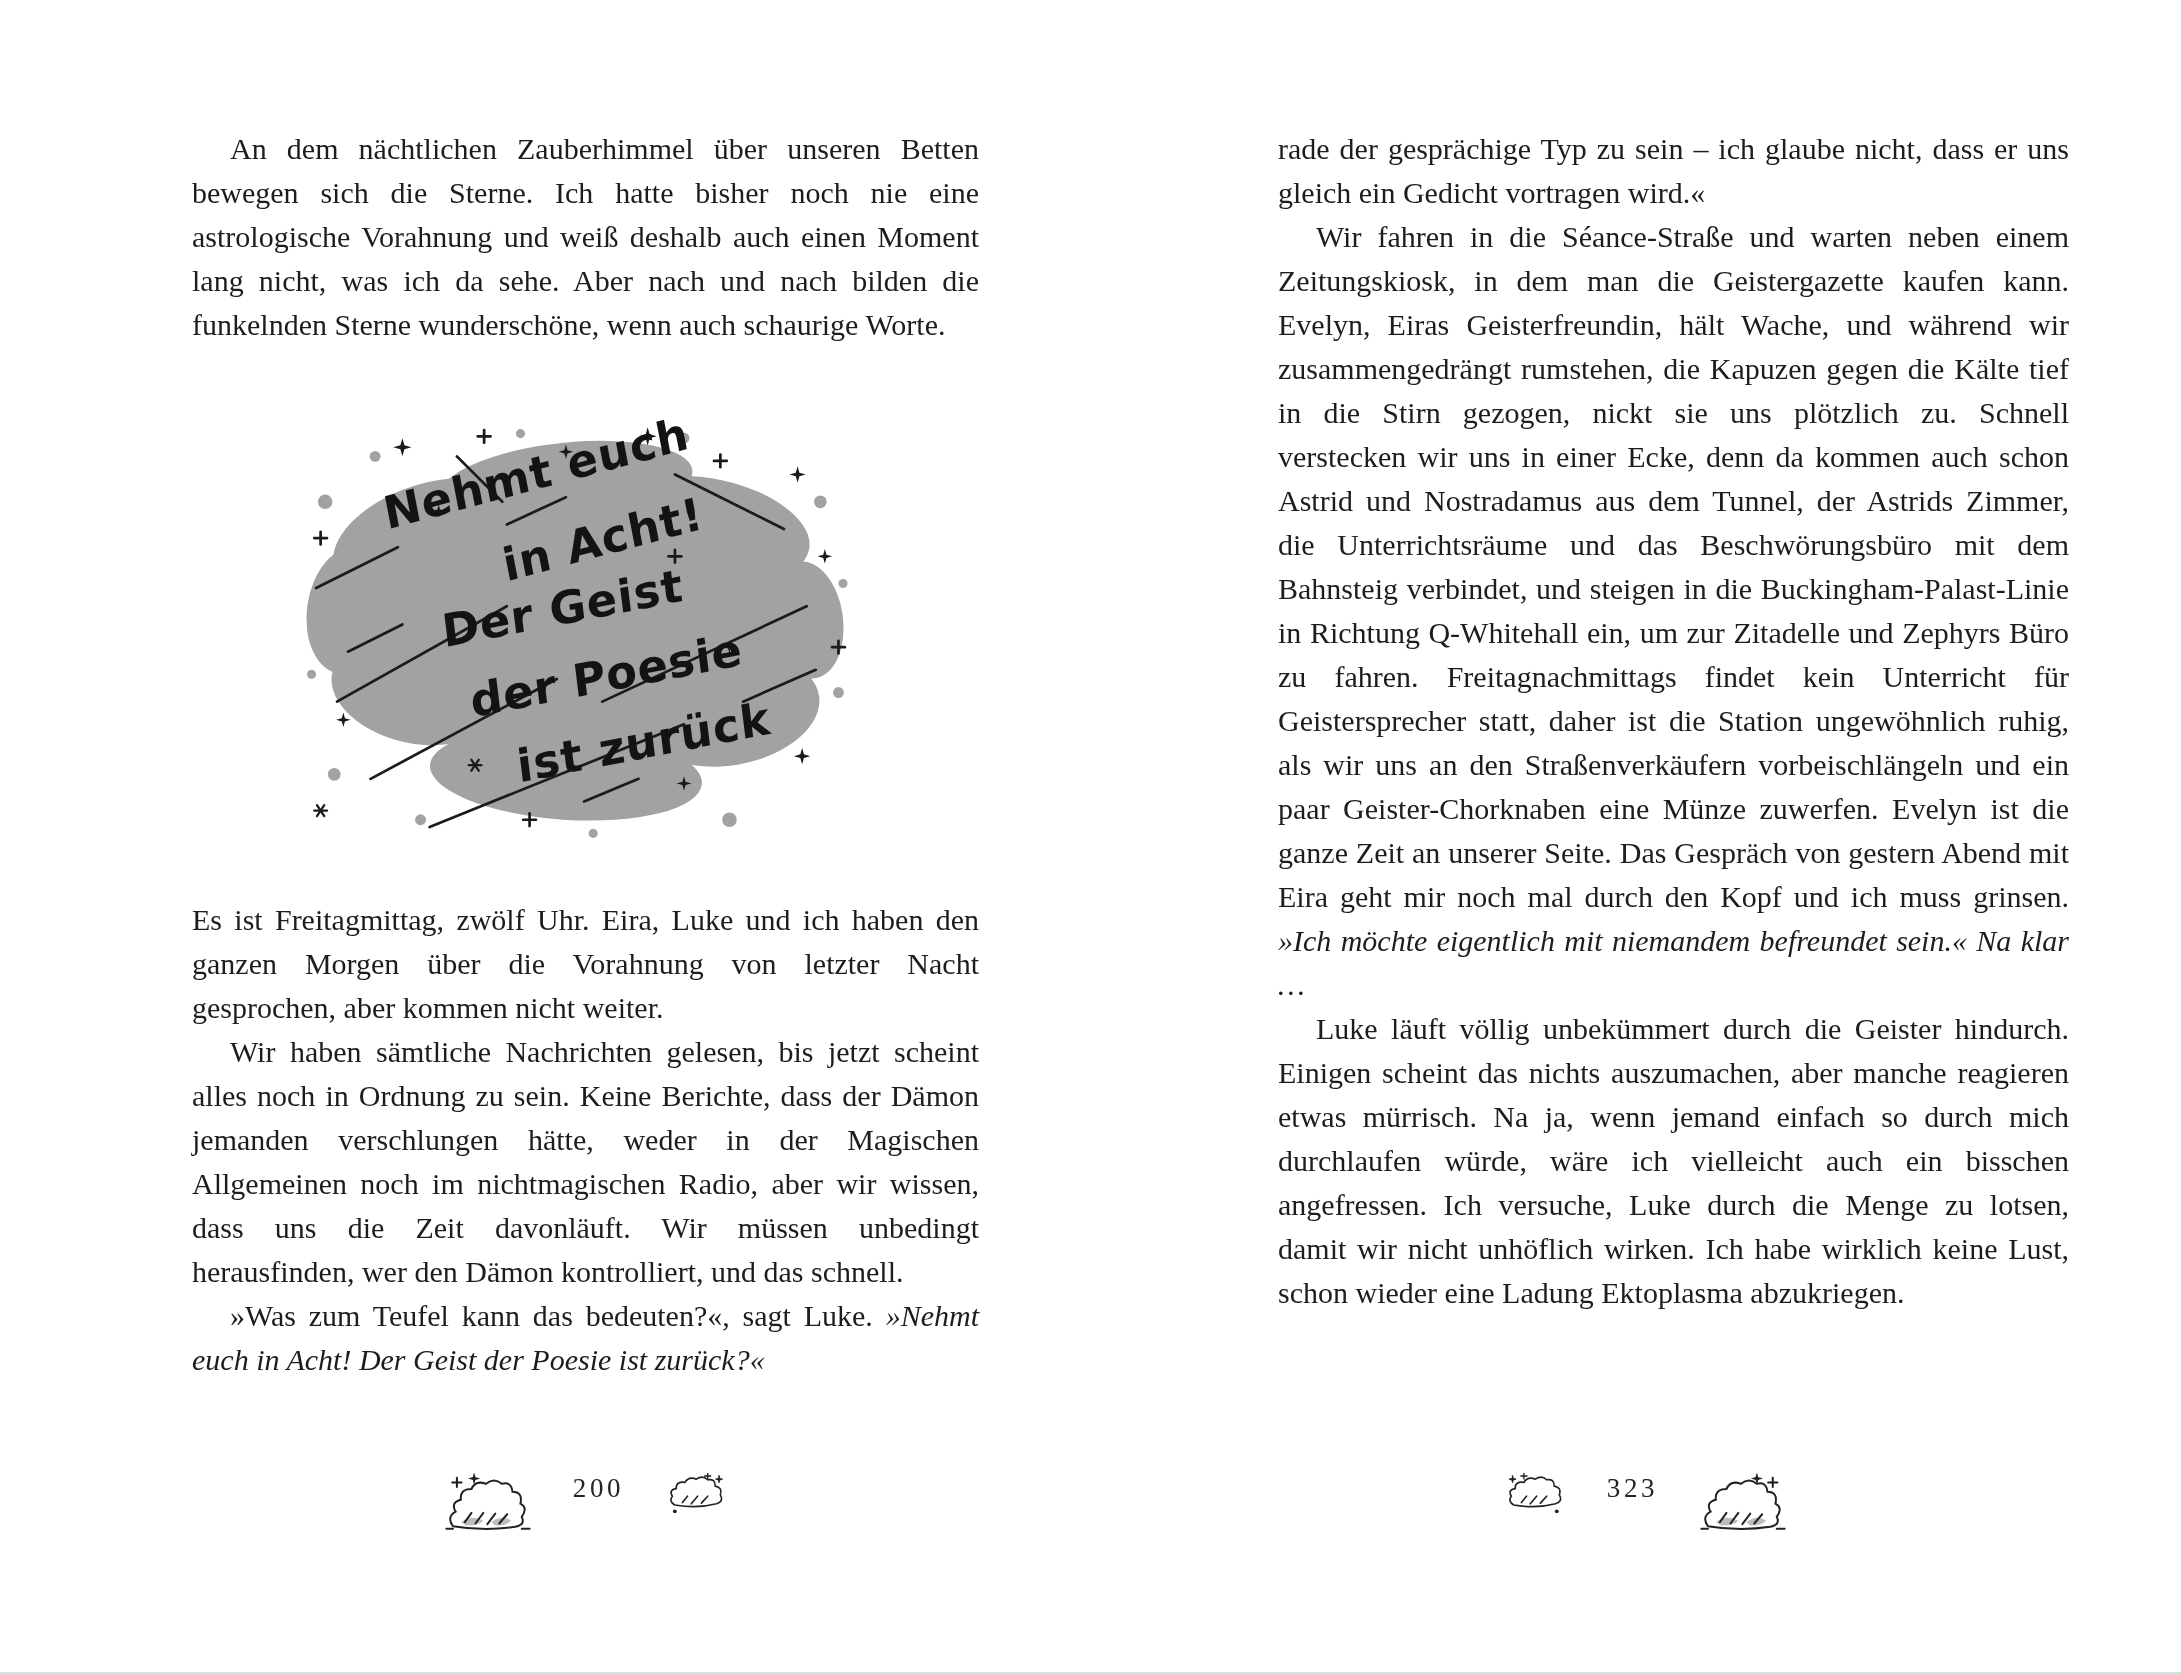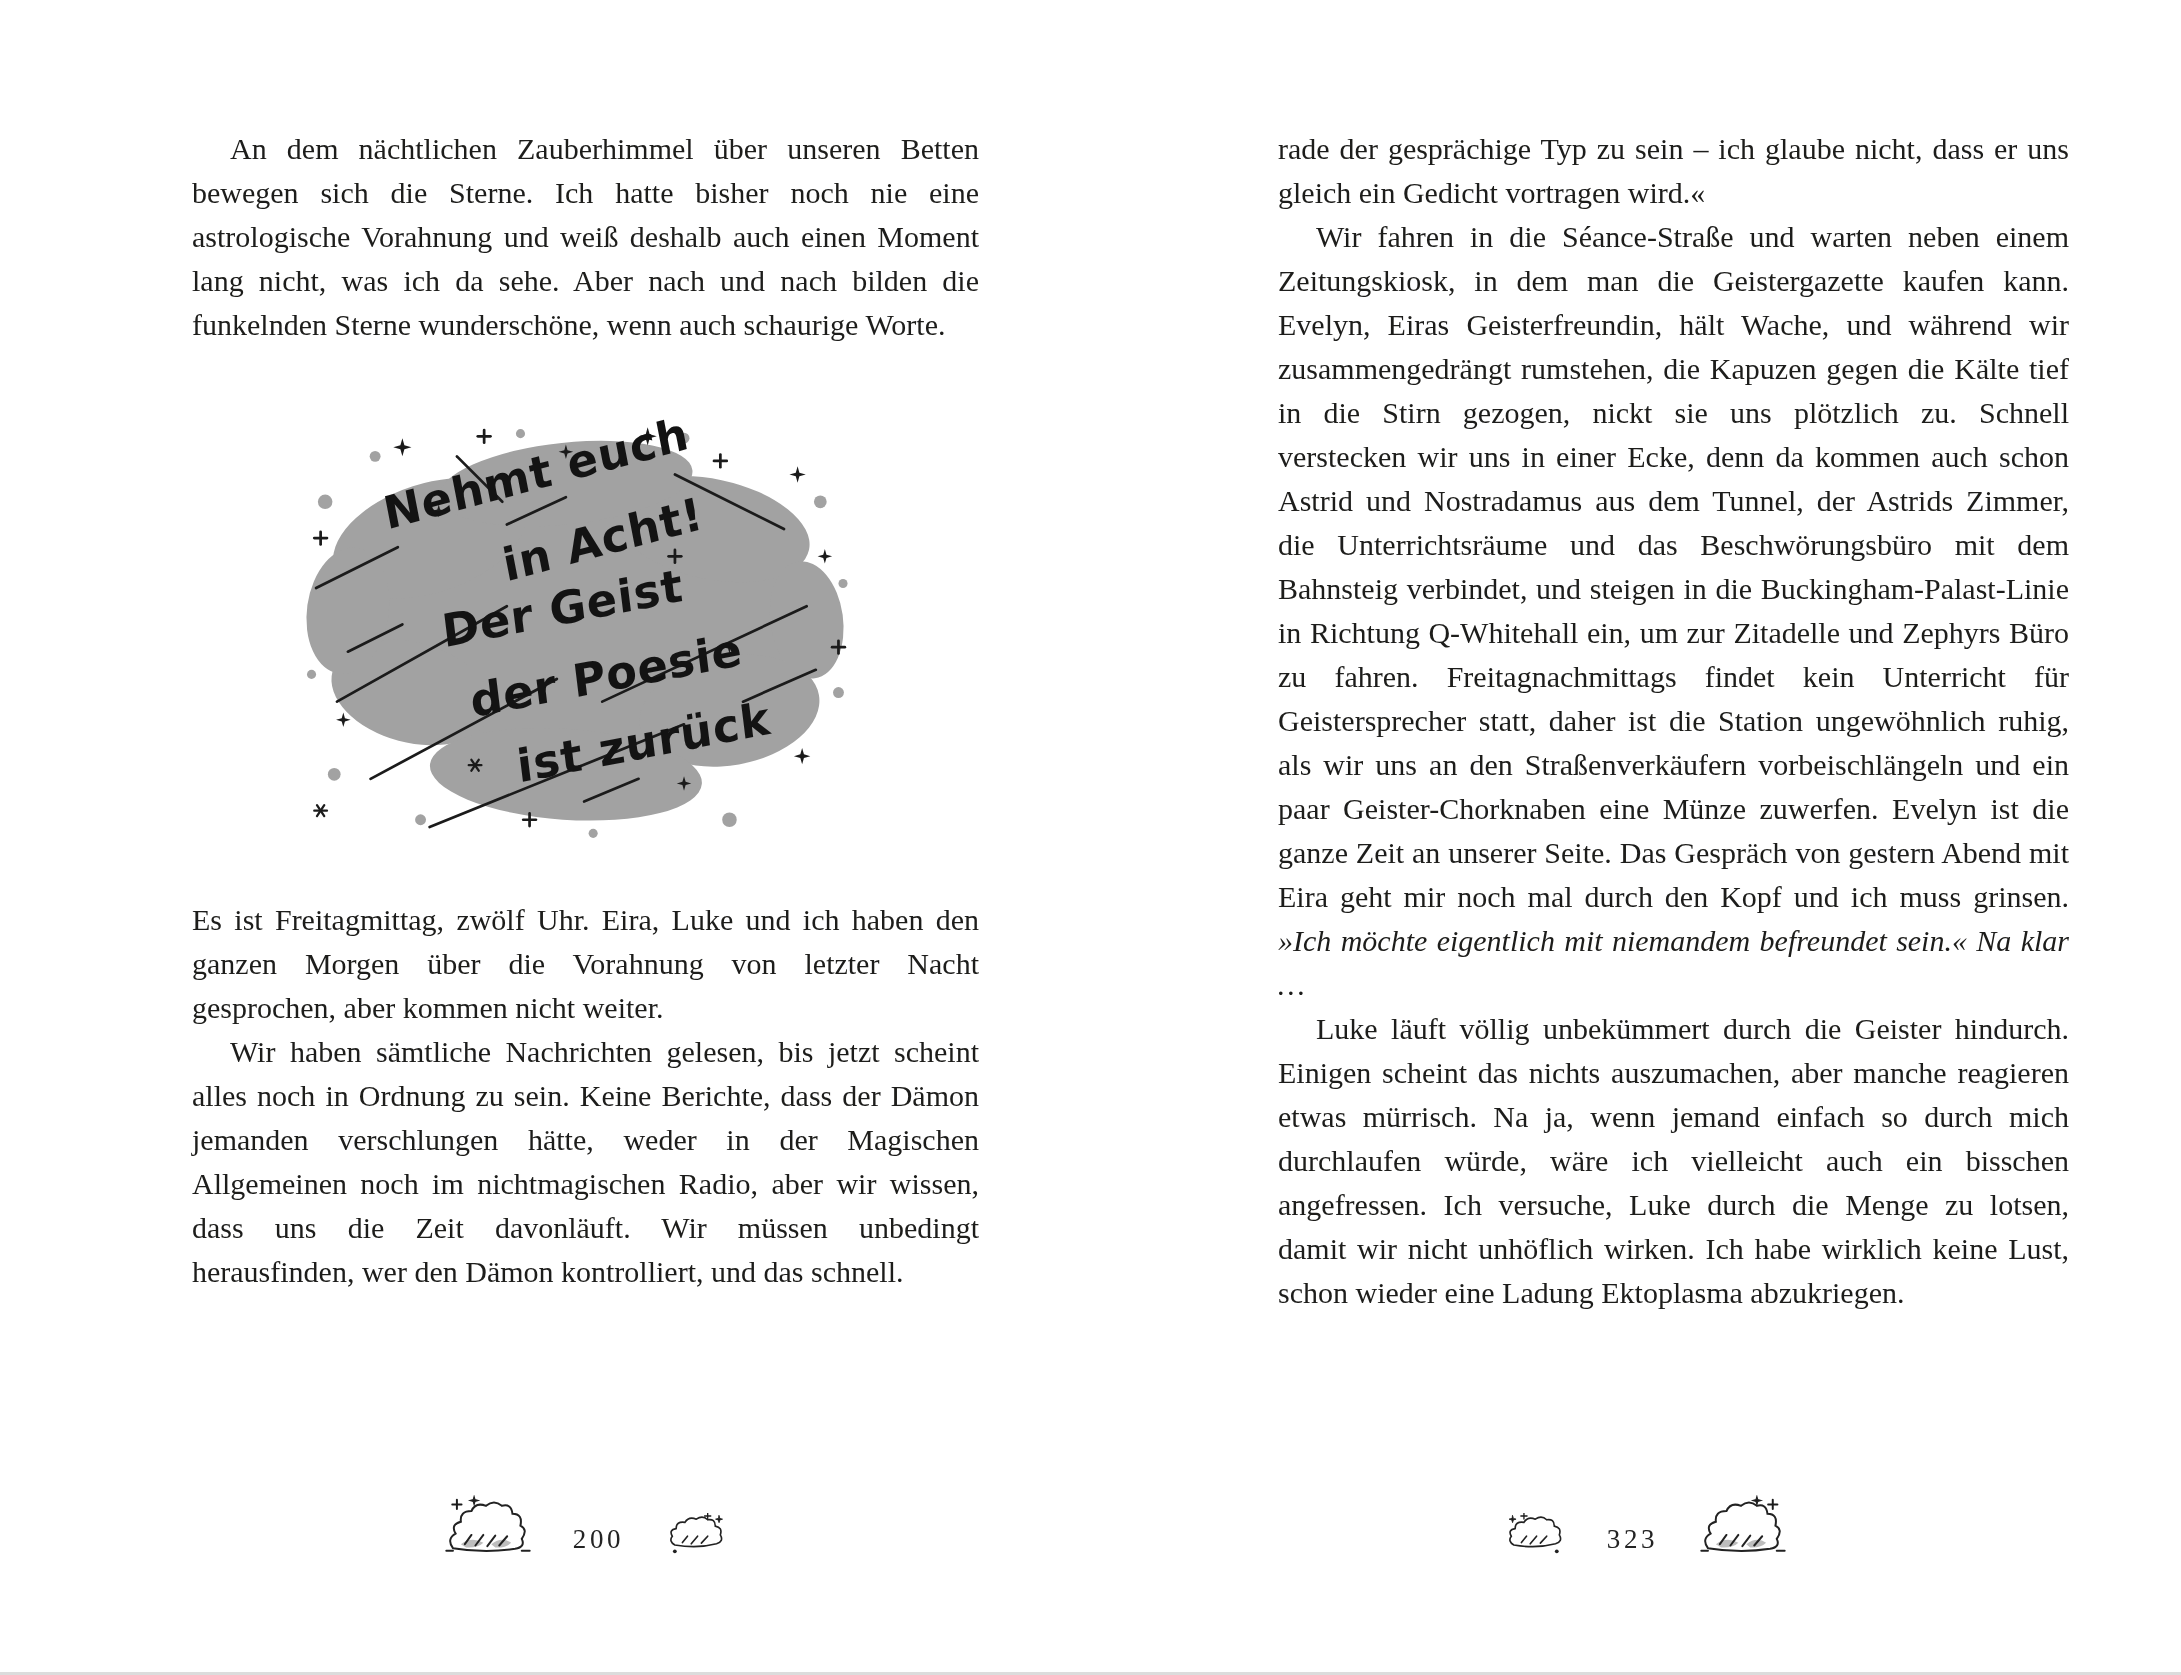--- a/index.html
+++ b/index.html
@@ -44,21 +44,21 @@
   }
   .sl1 { left: 86px;  top: 27px;  transform: rotate(-15deg) skewX(-4deg); }
   .sl2 { left: 207px; top: 93px; transform: rotate(-15deg) skewX(-4deg); }
   .sl3 { left: 147px; top: 162px; transform: rotate(-11deg) skewX(-4deg); }
   .sl4 { left: 175px; top: 229px; transform: rotate(-11deg) skewX(-4deg); }
   .sl5 { left: 222px; top: 296px; transform: rotate(-11deg) skewX(-4deg); }
 
   
   .footer {
     position: absolute; top: 1473px; height: 82px;
-    display: flex; align-items: flex-end; justify-content: center;
+    display: flex; align-items: flex-start; justify-content: center;
     gap: 42px;
   }
   #page-left  .footer { left: 176px; width: 787px; }
   #page-right .footer { left: 159px; width: 791px; }
   .pagenum { font-size: 27px; letter-spacing: 3.6px; color: #242424; }
 
   .scan-edge {
     position: absolute; left: 0; bottom: 0; width: 100%; height: 4.5px;
     background: #dcdcdc;
   }
@@ -150,20 +150,21 @@
     <div class="splat-line sl1">Nehmt euch</div>
     <div class="splat-line sl2">in Acht!</div>
     <div class="splat-line sl3">Der Geist</div>
     <div class="splat-line sl4">der Poesie</div>
     <div class="splat-line sl5">ist zurück</div>
   </div>
 
   <div class="textcol col-bottom">
     <p class="para"><span>Es ist Freitagmittag, zwölf Uhr. Eira, Luke und ich haben den ganzen Morgen über die Vorahnung von letzter Nacht gesprochen, aber kommen nicht weiter.</span></p>
     <p class="para ind"><span>Wir haben sämtliche Nachrichten gelesen, bis jetzt scheint alles noch in Ordnung zu sein. Keine Berichte, dass der Dämon jemanden verschlungen hätte, weder in der Magischen Allgemeinen noch im nichtmagischen Radio, aber wir wissen, dass uns die Zeit davonläuft. Wir müssen unbedingt herausfinden, wer den Dämon kontrolliert, und das schnell.</span></p>
+    <p class="para ind"><span>»Was zum Teufel kann das bedeuten?«, sagt Luke. </span><span class="it">»Nehmt euch in Acht! Der Geist der Poesie ist zurück?«</span></p>
   </div>
 
   <div class="footer">
     <svg width="86" height="60" viewBox="0 0 130 90">
       <g stroke="#222" fill="none" stroke-width="3" stroke-linecap="round">
         <use href="#plus" transform="translate(18 14)"></use>
         <use href="#star4" transform="translate(44 8) scale(0.6)"></use>
         <path fill="#ffffff" d="M12 80 Q2 66 16 58 Q8 44 24 40 Q22 24 40 24 Q46 10 62 16 Q74 6 86 16 Q100 12 102 28 Q118 28 114 46 Q126 52 116 66 Q122 78 106 81 Q60 88 12 80 Z"></path>
         <path fill="#bdbdbd" stroke="none" d="M24 74 Q40 62 58 72 Q50 80 32 79 Z"></path>
         <path fill="#bdbdbd" stroke="none" d="M70 74 Q86 62 100 72 Q92 80 76 79 Z"></path>

